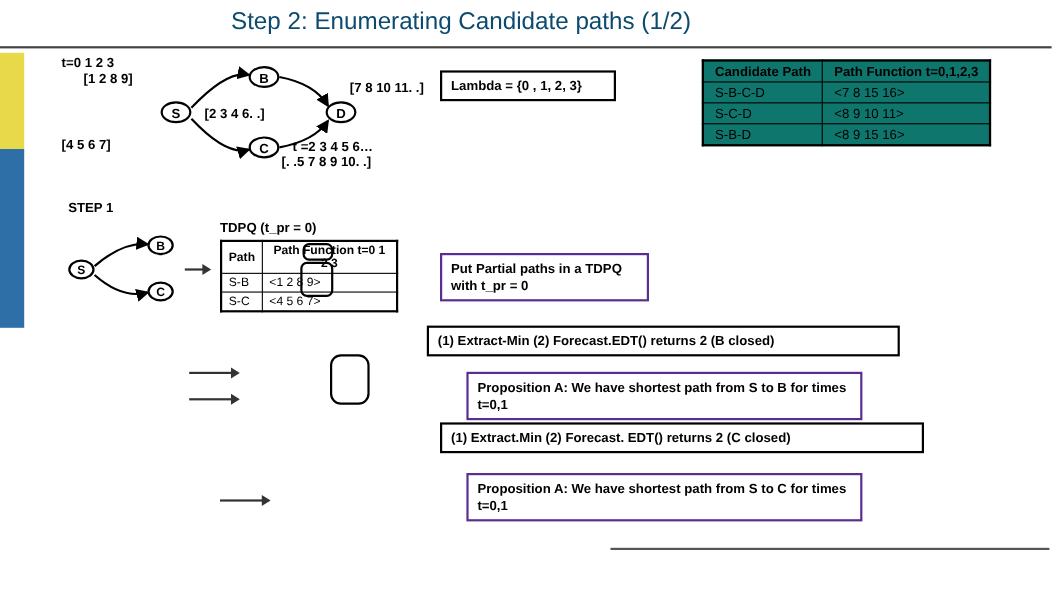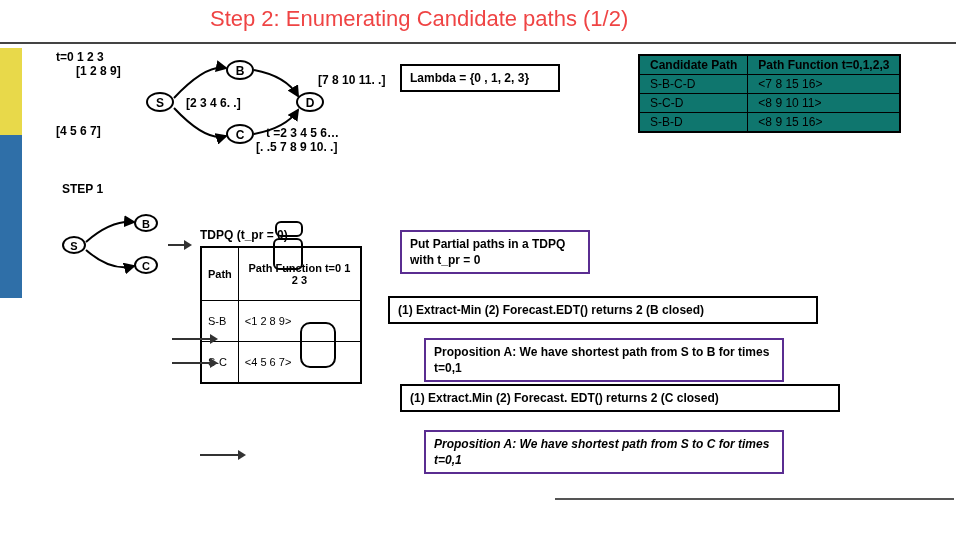--- a/index.html
+++ b/index.html
@@ -14,21 +14,21 @@
   .sidebar-accent {
     position: absolute;
     left: 0; top: 48px;
     width: 22px; height: 250px;
     background: linear-gradient(#e8d94a 0 35%, #2f6fa8 35% 100%);
   }
   .title {
     position: absolute;
     top: 6px; left: 210px;
     font-size: 22px;
-    color: #ef4444;
+    color: #0c4a6e;
   }
   .title-underline {
     position: absolute;
     top: 42px; left: 0; right: 4px;
     height: 2px; background: #444;
   }
   
   .net {
     position: absolute;
     top: 54px; left: 56px;
@@ -88,29 +88,29 @@
     text-align: center; font-size: 11px; font-weight: bold;
     line-height: 16px; background: #fff;
   }
   
   .tdpq {
     position: absolute;
     top: 200px; left: 200px;
     width: 162px;
   }
   .tdpq-title {
-    font-size: 12px; font-weight: bold; margin-bottom: 4px; margin-top: 28px;
+    font-size: 12px; font-weight: bold; margin-bottom: 4px;
   }
   .tdpq table {
     border: 2px solid #000;
     border-collapse: collapse;
     font-size: 11px; width: 100%;
   }
   .tdpq th, .tdpq td {
-    border: 1.5px solid #000; padding: 14px 6px;
+    border: 1.5px solid #000; padding: 2px 6px;
   }
   .circ {
     position: absolute;
     border: 2px solid #000; border-radius: 6px;
   }
   
   .arrow-r {
     position: absolute; height: 2px; background: #333;
   }
   .arrow-r::after {
@@ -230,21 +230,21 @@
 
 <div class="box" style="top:296px; left:388px; width:430px;">
   <span>(1) Extract-Min (2) Forecast.EDT() returns 2 (B closed)</span>
 </div>
 <div class="box purple" style="top:338px; left:424px; width:360px;">
   <span>Proposition A: We have shortest path from S to B for times t=0,1</span>
 </div>
 <div class="box" style="top:384px; left:400px; width:440px;">
   <span>(1) Extract.Min (2) Forecast. EDT() returns 2 (C closed)</span>
 </div>
-<div class="box purple" style="top:430px; left:424px; width:360px;font-style:italic;">
+<div class="box purple" style="top:430px; left:424px; width:360px;">
   <span>Proposition A: We have shortest path from S to C for times t=0,1</span>
 </div>
 
 <div class="arrow-r" style="top:338px; left:172px; width:44px;"></div>
 <div class="arrow-r" style="top:362px; left:172px; width:44px;"></div>
 <div style="position:absolute; top:322px; left:300px; width:36px; height:46px; border:2px solid #000; border-radius:10px;"></div>
 
 <div class="arrow-r" style="top:454px; left:200px; width:44px;"></div>
 
 <div class="footer-line"></div>

